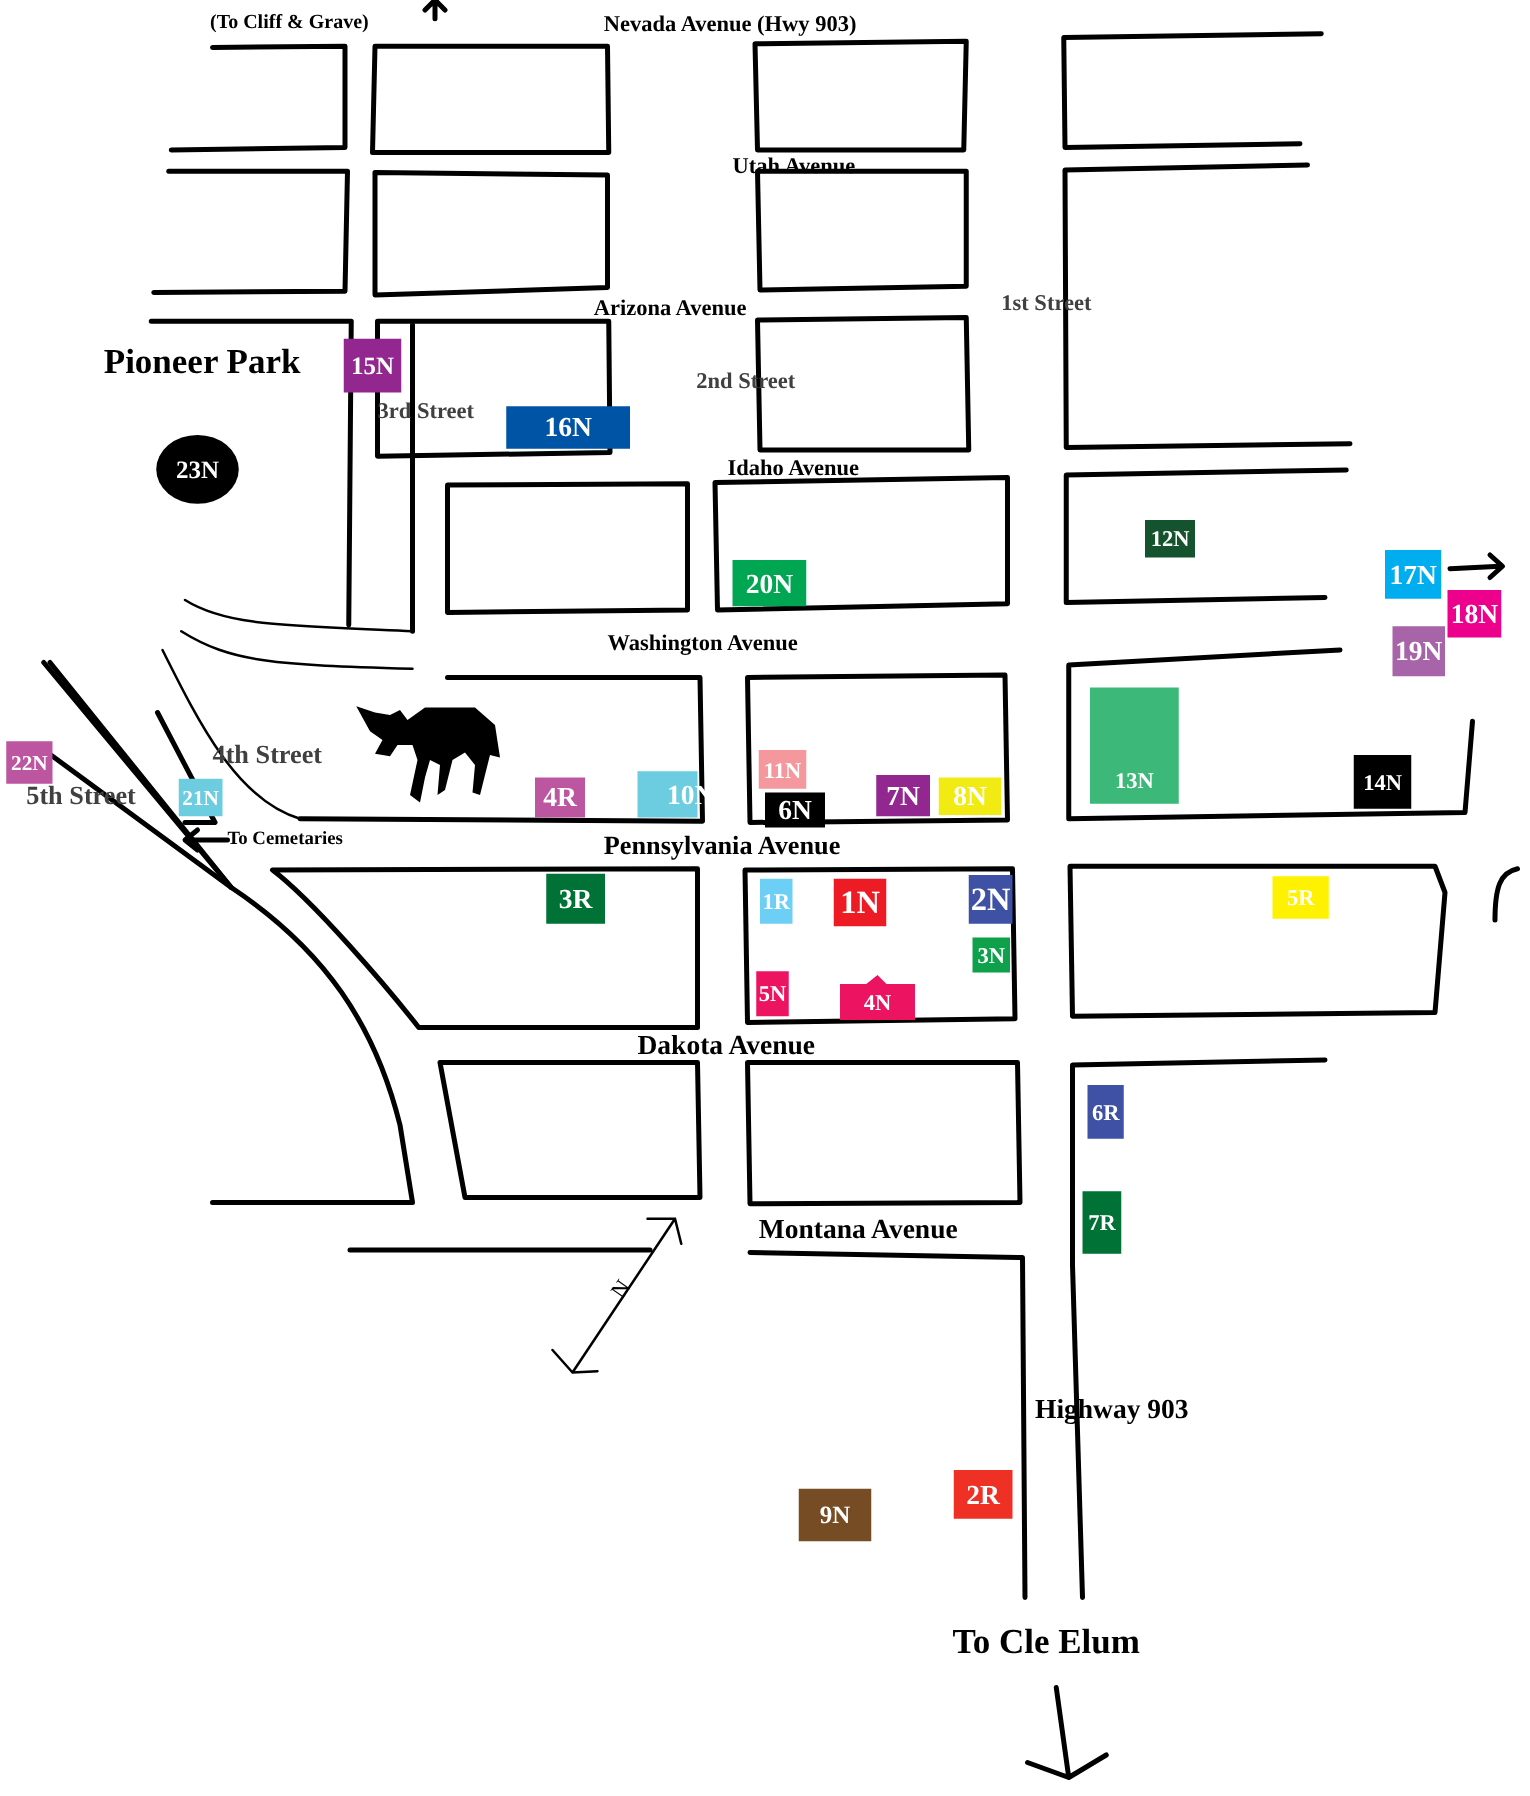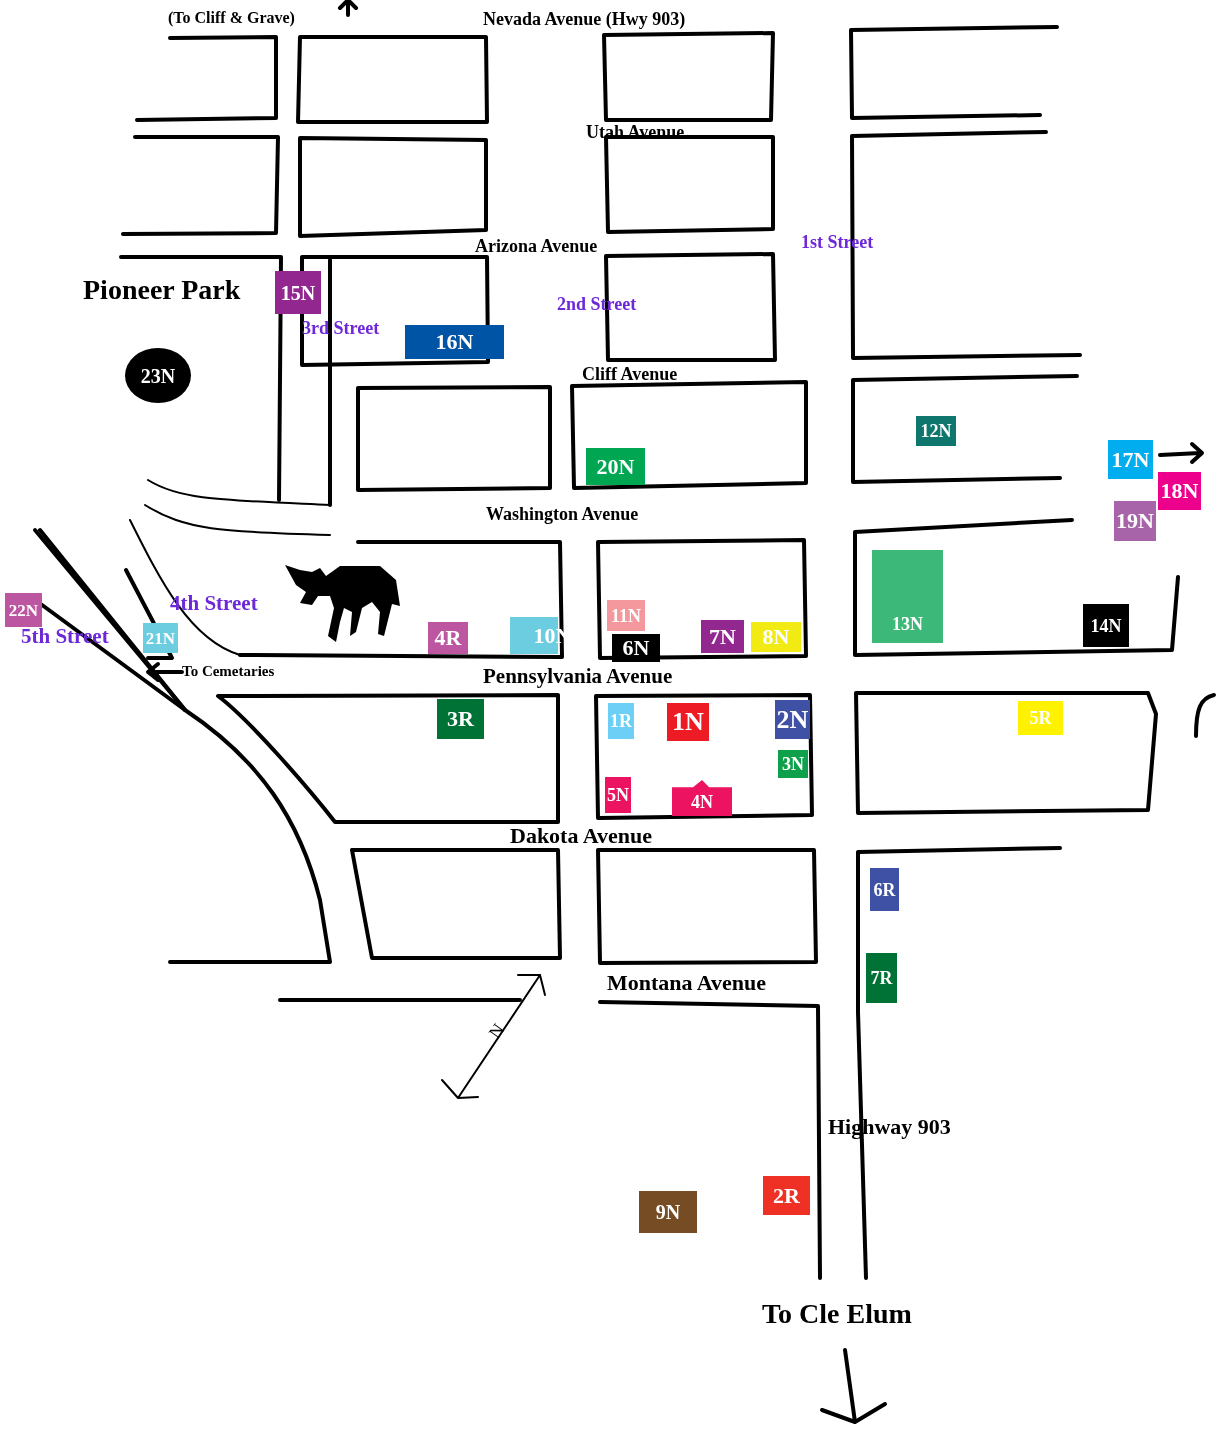--- a/index.html
+++ b/index.html
@@ -2,21 +2,21 @@
 <html><head>
 <meta charset="utf-8">
 <style>
   html, body { margin:0; padding:0; background:#ffffff; }
   body { width:1224px; height:1437px; position:relative; overflow:hidden;
          font-family:"Liberation Serif", "DejaVu Serif", serif; }
   #map { position:absolute; left:0; top:0; width:1224px; height:1437px; }
   .road { fill:none; stroke:#000; stroke-width:4; stroke-linecap:round; stroke-linejoin:round; }
   .road-thin { fill:none; stroke:#000; stroke-width:2; stroke-linecap:round; }
   .street-label { position:absolute; font-weight:bold; color:#000; white-space:nowrap; line-height:1; }
-  .green-label { position:absolute; font-weight:bold; color:#6d28d9; white-space:nowrap; line-height:1; }
+  .green-label { position:absolute; font-weight:bold; color:#404040; white-space:nowrap; line-height:1; }
   .marker { position:absolute; display:flex; align-items:center; justify-content:center;
             color:#fff; font-weight:bold; line-height:1; box-sizing:border-box; }
   .marker.oval { border-radius:50%; }
 </style>
 </head>
 <body>
 
 <svg id="map" viewBox="0 0 1224 1437" xmlns="http://www.w3.org/2000/svg">
 
   <g>
@@ -73,21 +73,21 @@
     <g fill="#000">
       <path d="M312 572 L320 568 L326 576 L340 566 L380 566 L396 580 L400 606 L392 604 L388 620 L384 636 L378 634 L380 612 L372 602 L362 608 L356 632 L350 636 L352 612 L344 608 L340 622 L336 642 L328 636 L334 608 L330 596 L318 596 L312 605 L300 603 L306 592 L296 585 L285 565 L300 570 Z"></path>
     </g>
   </g>
 </svg>
 
 <div class="street-label" style="left:168px;top:10px;font-size:16px;">(To Cliff &amp; Grave)</div>
 <div class="street-label" style="left:483px;top:10px;font-size:18px;">Nevada Avenue (Hwy 903)</div>
 <div class="street-label" style="left:586px;top:123px;font-size:18px;">Utah Avenue</div>
 <div class="street-label" style="left:475px;top:237px;font-size:18px;">Arizona Avenue</div>
-<div class="street-label" style="left:582px;top:365px;font-size:18px;">Cliff Avenue</div>
+<div class="street-label" style="left:582px;top:365px;font-size:18px;">Idaho Avenue</div>
 <div class="street-label" style="left:486px;top:505px;font-size:18px;">Washington Avenue</div>
 <div class="street-label" style="left:483px;top:666px;font-size:21px;">Pennsylvania Avenue</div>
 <div class="street-label" style="left:510px;top:825px;font-size:22px;">Dakota Avenue</div>
 <div class="street-label" style="left:607px;top:972px;font-size:22px;">Montana Avenue</div>
 <div class="street-label" style="left:828px;top:1116px;font-size:22px;">Highway 903</div>
 <div class="street-label" style="left:762px;top:1300px;font-size:28px;">To Cle Elum</div>
 <div class="street-label" style="left:182px;top:664px;font-size:15px;">To Cemetaries</div>
 <div class="street-label" style="left:83px;top:276px;font-size:28px;">Pioneer Park</div>
 <div class="street-label" style="left:490px;top:1022px;font-size:18px;transform:rotate(-55deg);font-weight:normal;">N</div>
 
@@ -101,21 +101,21 @@
 <div class="marker" style="left:775px;top:700px;width:35px;height:39px;background:#3f51a5;font-size:26px;">2N</div>
 <div class="marker" style="left:778px;top:750px;width:30px;height:28px;background:#0ea04b;font-size:18px;">3N</div>
 <div class="marker" style="left:672px;top:780px;width:60px;height:36px;background:#ec1461;font-size:18px;clip-path:polygon(0 20%,35% 20%,50% 0,62% 20%,100% 20%,100% 100%,0 100%);padding-top:8px;">4N</div>
 <div class="marker" style="left:605px;top:777px;width:26px;height:36px;background:#ec1461;font-size:18px;">5N</div>
 <div class="marker" style="left:612px;top:634px;width:48px;height:28px;background:#000000;font-size:22px;">6N</div>
 <div class="marker" style="left:701px;top:620px;width:43px;height:33px;background:#92278f;font-size:22px;">7N</div>
 <div class="marker" style="left:751px;top:622px;width:50px;height:30px;background:#f2ea13;font-size:22px;">8N</div>
 <div class="marker" style="left:639px;top:1191px;width:58px;height:42px;background:#754c24;font-size:20px;">9N</div>
 <div class="marker" style="left:510px;top:617px;width:48px;height:37px;background:#6ccde0;font-size:22px;padding-left:37px;">10N</div>
 <div class="marker" style="left:607px;top:600px;width:38px;height:31px;background:#f5989d;font-size:18px;">11N</div>
-<div class="marker" style="left:916px;top:416px;width:40px;height:30px;background:#0f766e;font-size:18px;text-align:right;">12N</div>
+<div class="marker" style="left:916px;top:416px;width:40px;height:30px;background:#14532d;font-size:18px;text-align:right;">12N</div>
 <div class="marker" style="left:872px;top:550px;width:71px;height:93px;background:#3cb878;font-size:18px;align-items:flex-end;padding-bottom:10px;">13N</div>
 <div class="marker" style="left:1083px;top:604px;width:46px;height:43px;background:#000000;font-size:18px;">14N</div>
 <div class="marker" style="left:275px;top:271px;width:46px;height:43px;background:#92278f;font-size:20px;">15N</div>
 <div class="marker" style="left:405px;top:325px;width:99px;height:34px;background:#0054a6;font-size:22px;">16N</div>
 <div class="marker" style="left:1108px;top:440px;width:45px;height:39px;background:#00aeef;font-size:22px;">17N</div>
 <div class="marker" style="left:1158px;top:472px;width:43px;height:38px;background:#ec008c;font-size:22px;">18N</div>
 <div class="marker" style="left:1114px;top:501px;width:42px;height:40px;background:#a864a8;font-size:22px;">19N</div>
 <div class="marker" style="left:586px;top:448px;width:59px;height:37px;background:#00a651;font-size:22px;">20N</div>
 <div class="marker" style="left:143px;top:623px;width:35px;height:30px;background:#6ccde0;font-size:17px;">21N</div>
 <div class="marker" style="left:5px;top:593px;width:37px;height:34px;background:#bd56a1;font-size:17px;">22N</div>

